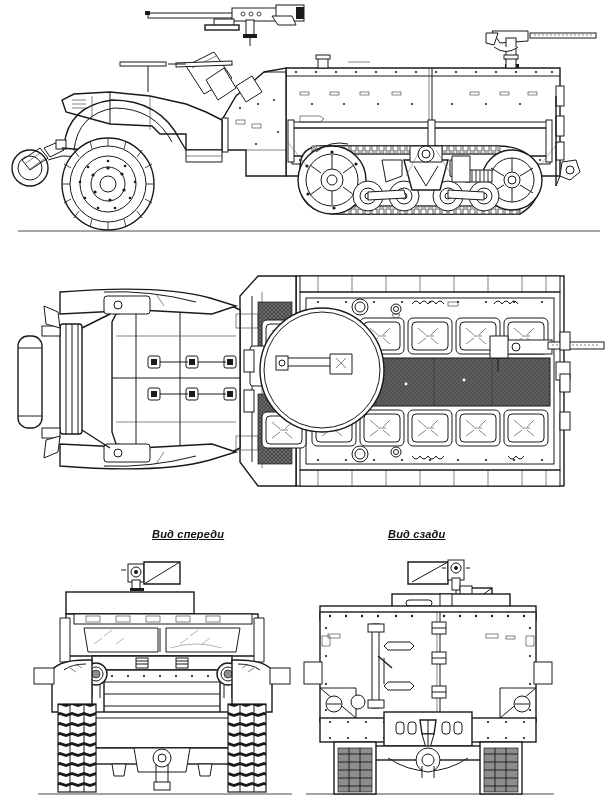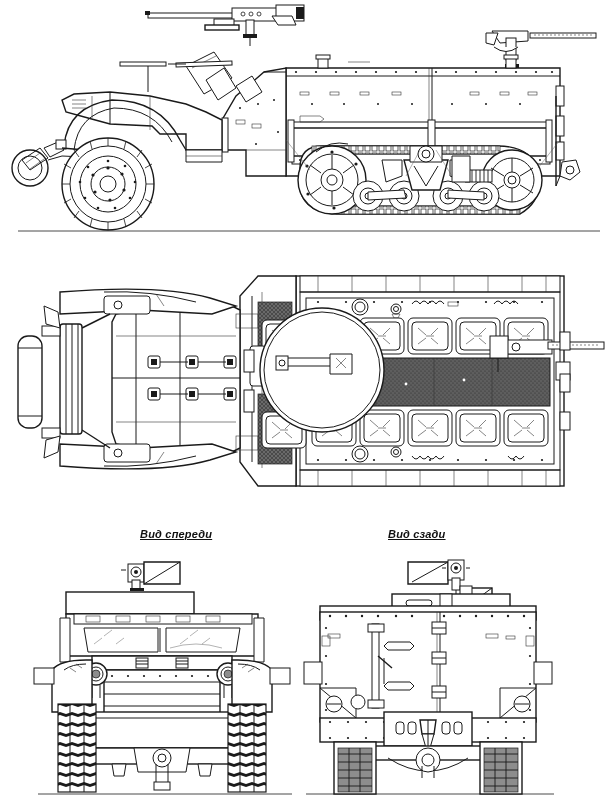--- a/index.html
+++ b/index.html
@@ -587,21 +587,21 @@
 
       <g>
         <rect class="thin" x="236" y="52" width="22" height="14"></rect>
         <rect class="thin" x="236" y="174" width="22" height="14"></rect>
         <rect class="wht" x="244" y="88" width="10" height="22"></rect>
         <rect class="wht" x="244" y="128" width="10" height="22"></rect>
       </g>
     </svg>
   </div>
 
-  <div class="caption" style="left:140px;top:528px;">Вид спереди</div>
+  <div class="caption" style="left:152px;top:528px;">Вид спереди</div>
   <div class="caption" style="left:388px;top:528px;text-align:center;">Вид сзади</div>
 
   <div class="view" style="left:30px;top:552px;width:270px;height:248px;">
     <svg width="270" height="248" viewBox="0 0 270 248">
       <defs>
         <pattern id="chevron" width="12" height="10" patternUnits="userSpaceOnUse">
           <rect width="12" height="10" fill="#fff"></rect>
           <path d="M0 2 L6 0 L12 2 L12 5 L6 3 L0 5 Z" fill="#1a1a1a"></path>
         </pattern>
       </defs>

